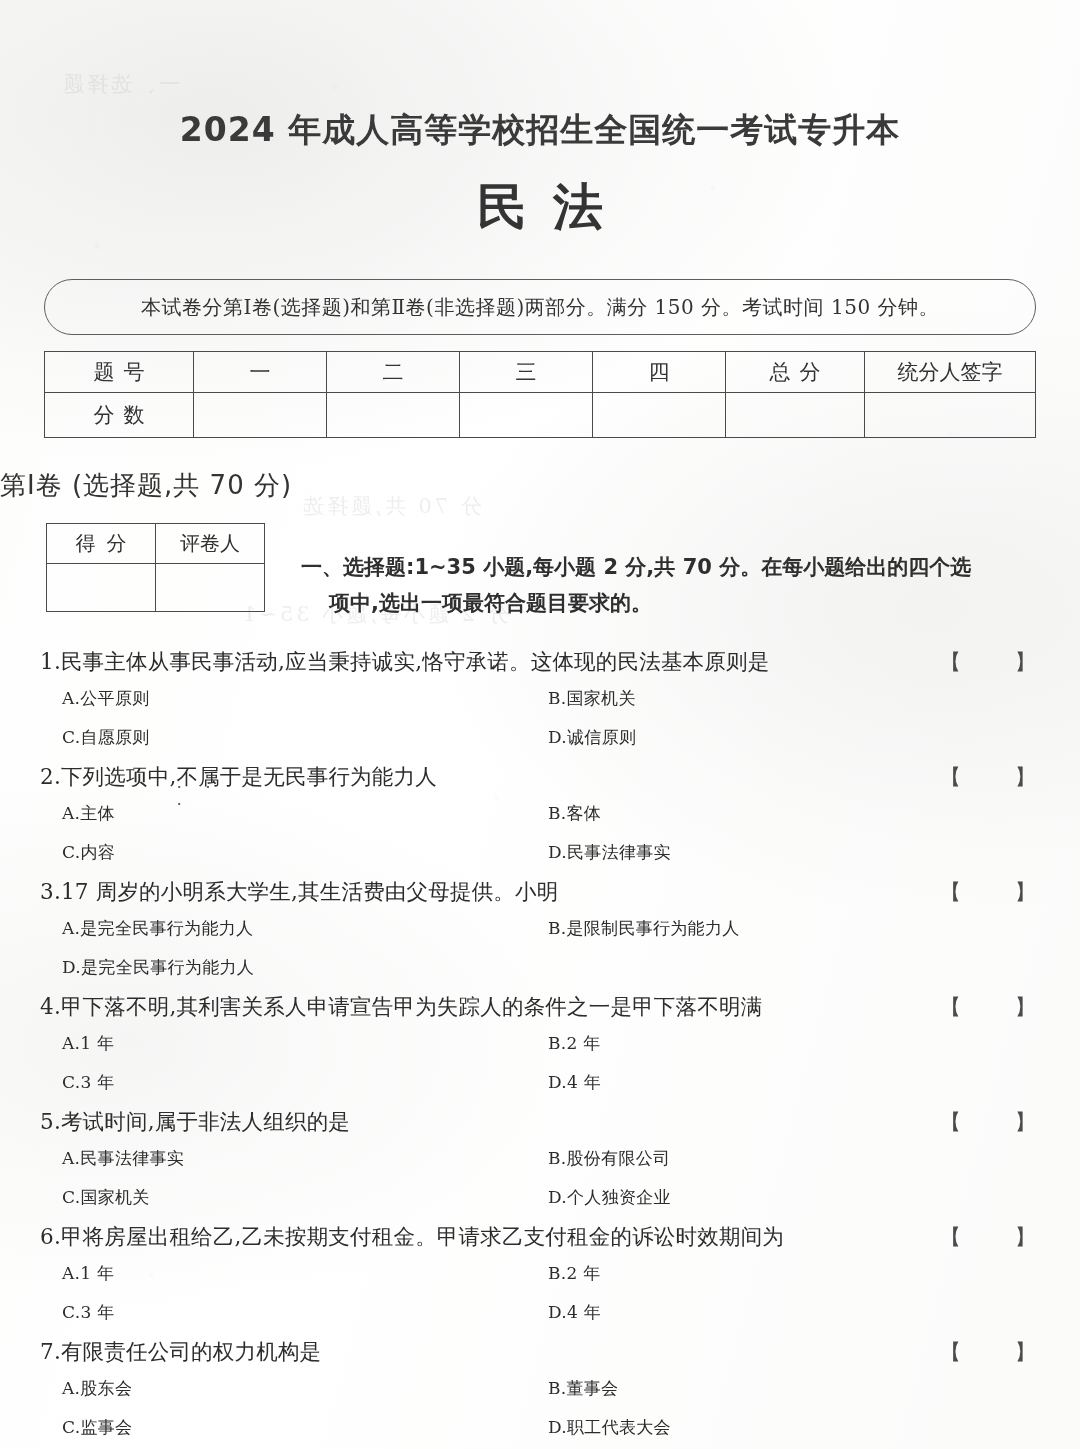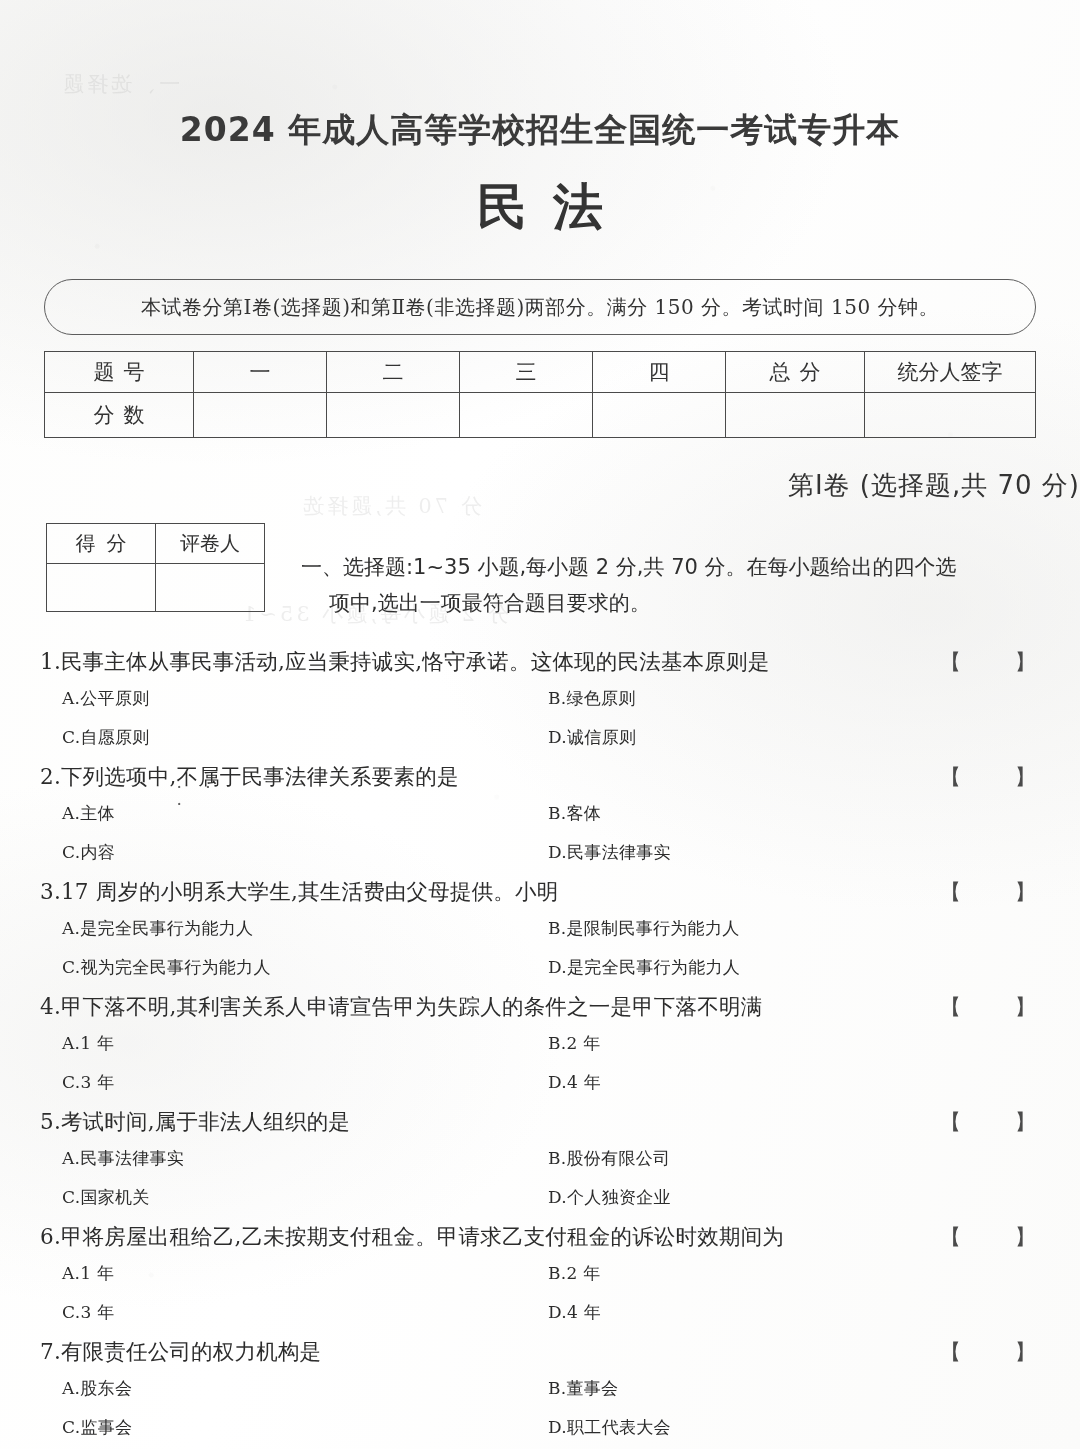--- a/index.html
+++ b/index.html
@@ -107,27 +107,26 @@
     font-size: 21px;
     color: #333;
     letter-spacing: 9px;
     text-indent: 9px;
   }
   .score-table td.plain { letter-spacing: 0; text-indent: 0; }
   .score-table tr.blank td { height: 42px; }
 
   
   .part-heading {
-    text-align: right;
+    text-align: left;
     font-family: "DejaVu Sans", "Liberation Sans", sans-serif;
     font-size: 26px;
     color: #333;
     margin-top: 30px;
     letter-spacing: 1px;
-    padding-left: 45px;
   }
 
   
   .section-row {
     display: flex;
     align-items: flex-start;
     margin-top: 20px;
     padding-left: 46px;
   }
   .grader-table {
@@ -146,21 +145,21 @@
   .grader-table td.spaced { letter-spacing: 11px; text-indent: 11px; }
   .grader-table tr.blank td { height: 45px; }
 
   .section-intro {
     margin-left: 36px;
     font-size: 21px;
     line-height: 36px;
     color: #2f2f2f;
     max-width: 740px;
     font-family: "DejaVu Sans", "Liberation Sans", sans-serif;
-    font-weight: normal;
+    font-weight: bold;
     padding-top: 26px;
   }
   .section-intro .l2 { padding-left: 28px; display: block; }
 
   
   .questions {
     margin-top: 24px;
     padding: 0 44px 0 40px;
   }
   .q-block { margin-bottom: 3px; }
@@ -277,29 +276,29 @@
       <div class="q-block">
         <div class="q-stem">
           <span class="q-text"><span>1.</span><span>民事主体从事民事活动,应当秉持诚实,恪守承诺。这体现的民法基本原则是</span></span>
           <span class="q-bracket">
               <span>【</span>
               <span>】</span>
             </span>
         </div>
         <div class="q-options">
           <div class="opt">A.公平原则</div>
-          <div class="opt">B.绿色原则</div>
+          <div class="opt">B.国家机关</div>
           <div class="opt">C.自愿原则</div>
           <div class="opt">D.诚信原则</div>
         </div>
       </div>
 
       <div class="q-block">
         <div class="q-stem">
-          <span class="q-text"><span>2.</span><span>下列选项中,</span><span class="emph">不属于</span><span>民事法律关系要素的是</span></span>
+          <span class="q-text"><span>2.</span><span>下列选项中,</span><span class="emph">不属于</span><span>是无民事行为能力人</span></span>
           <span class="q-bracket">
               <span>【</span>
               <span>】</span>
             </span>
         </div>
         <div class="q-options">
           <div class="opt">A.主体</div>
           <div class="opt">B.客体</div>
           <div class="opt">C.内容</div>
           <div class="opt">D.民事法律事实</div>
@@ -310,21 +309,20 @@
         <div class="q-stem">
           <span class="q-text"><span>3.</span><span>17 周岁的小明系大学生,其生活费由父母提供。小明</span></span>
           <span class="q-bracket">
               <span>【</span>
               <span>】</span>
             </span>
         </div>
         <div class="q-options">
           <div class="opt">A.是完全民事行为能力人</div>
           <div class="opt">B.是限制民事行为能力人</div>
-          <div class="opt">C.视为完全民事行为能力人</div>
           <div class="opt">D.是完全民事行为能力人</div>
         </div>
       </div>
 
       <div class="q-block">
         <div class="q-stem">
           <span class="q-text"><span>4.</span><span>甲下落不明,其利害关系人申请宣告甲为失踪人的条件之一是甲下落不明满</span></span>
           <span class="q-bracket">
               <span>【</span>
               <span>】</span>

